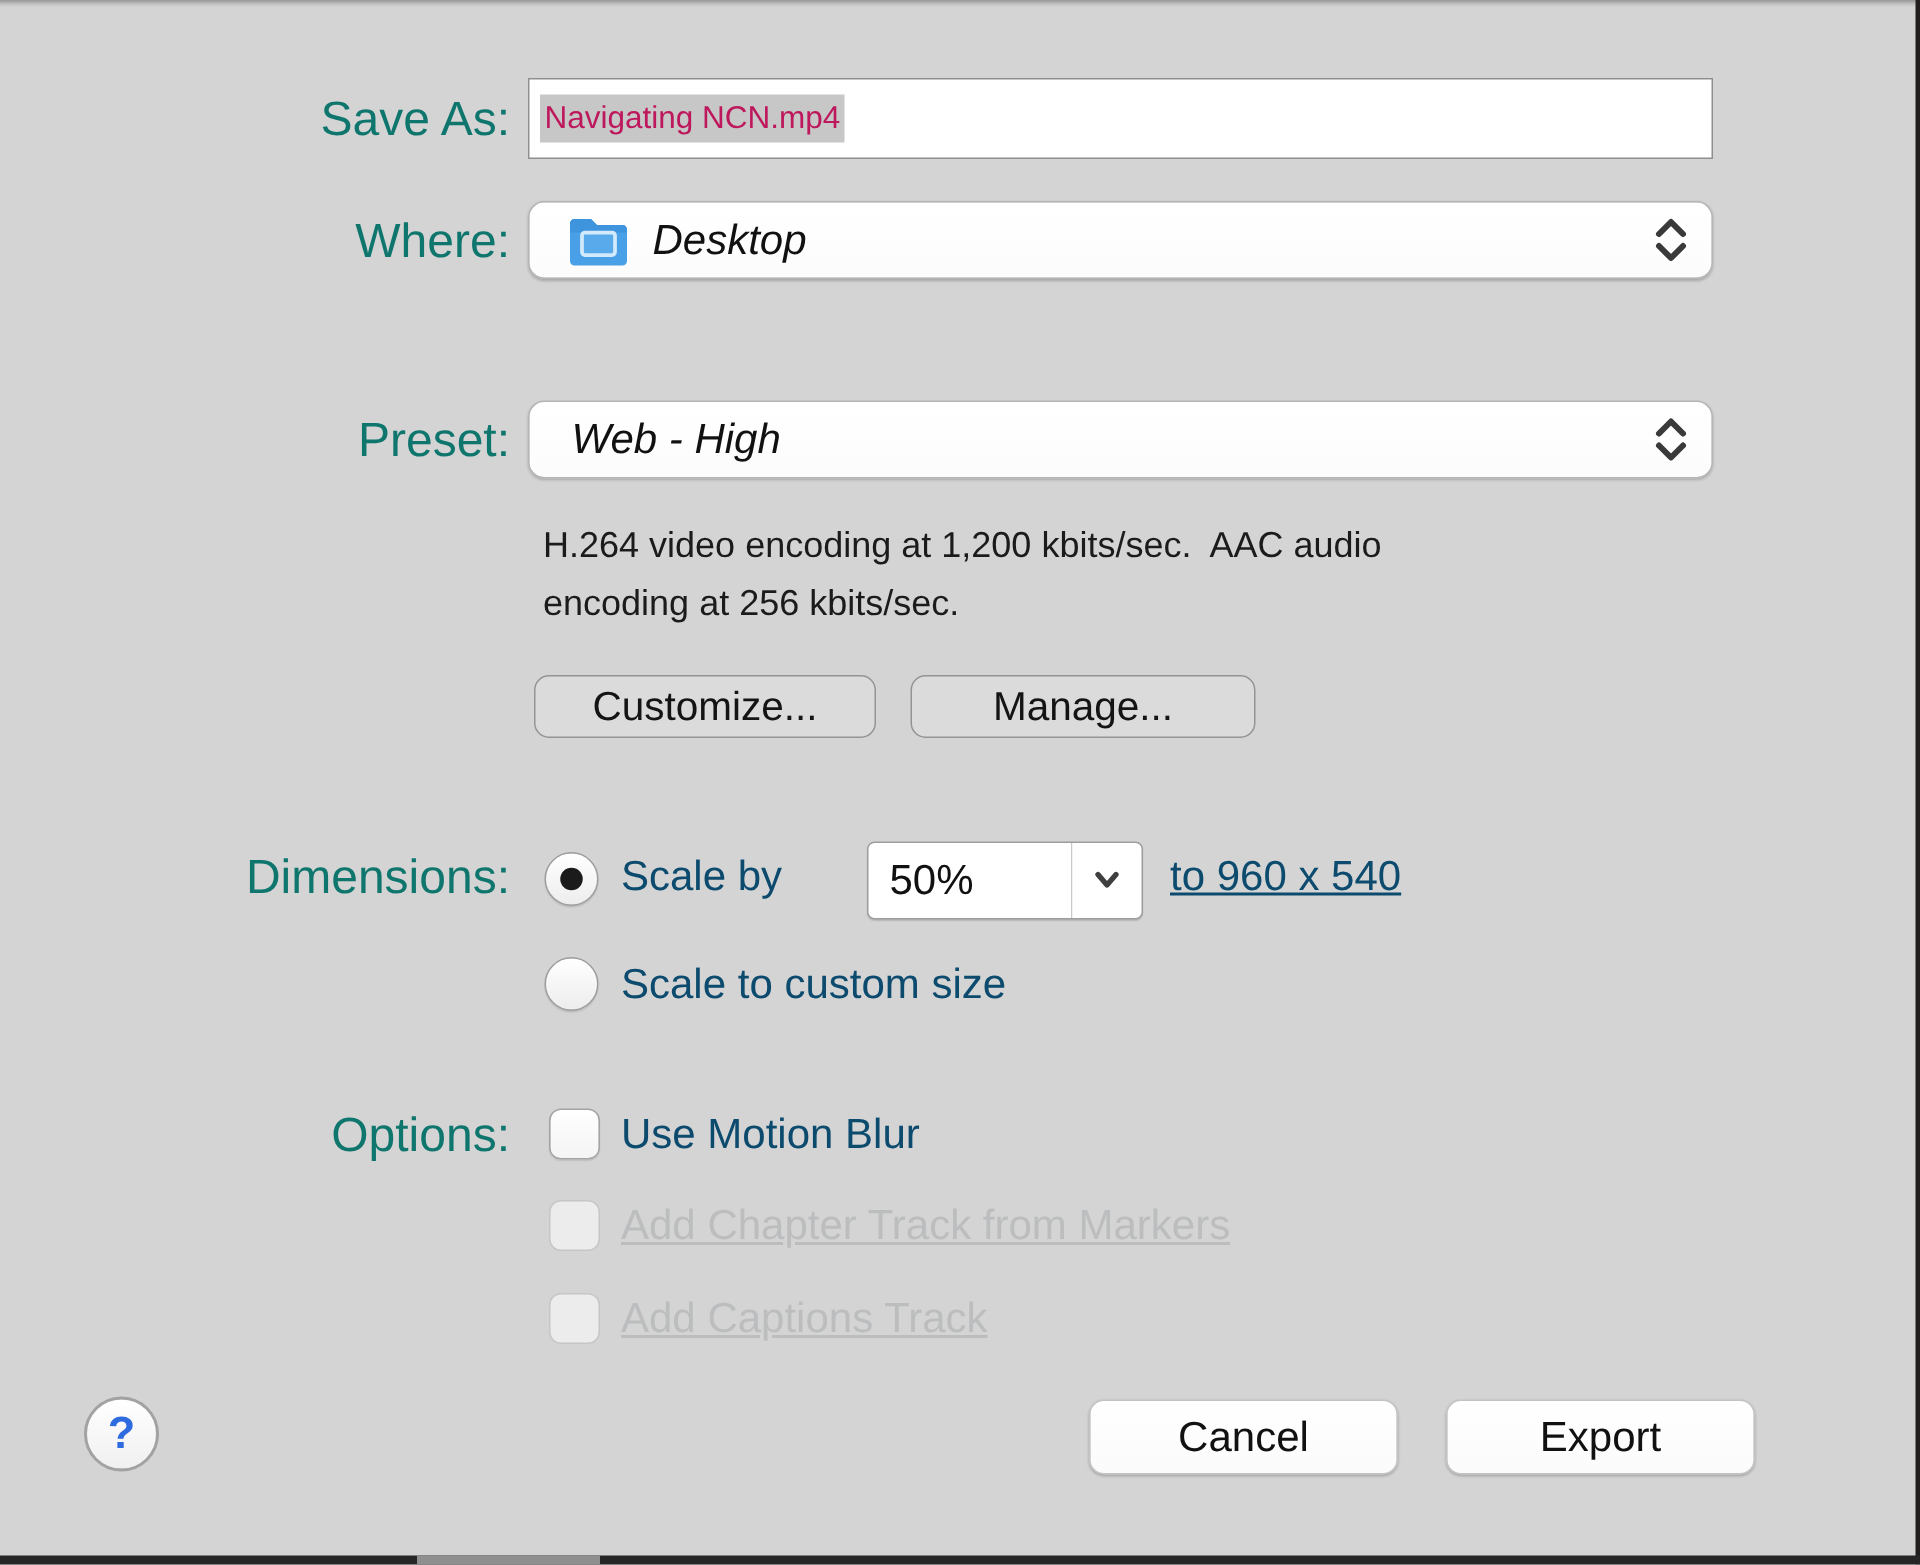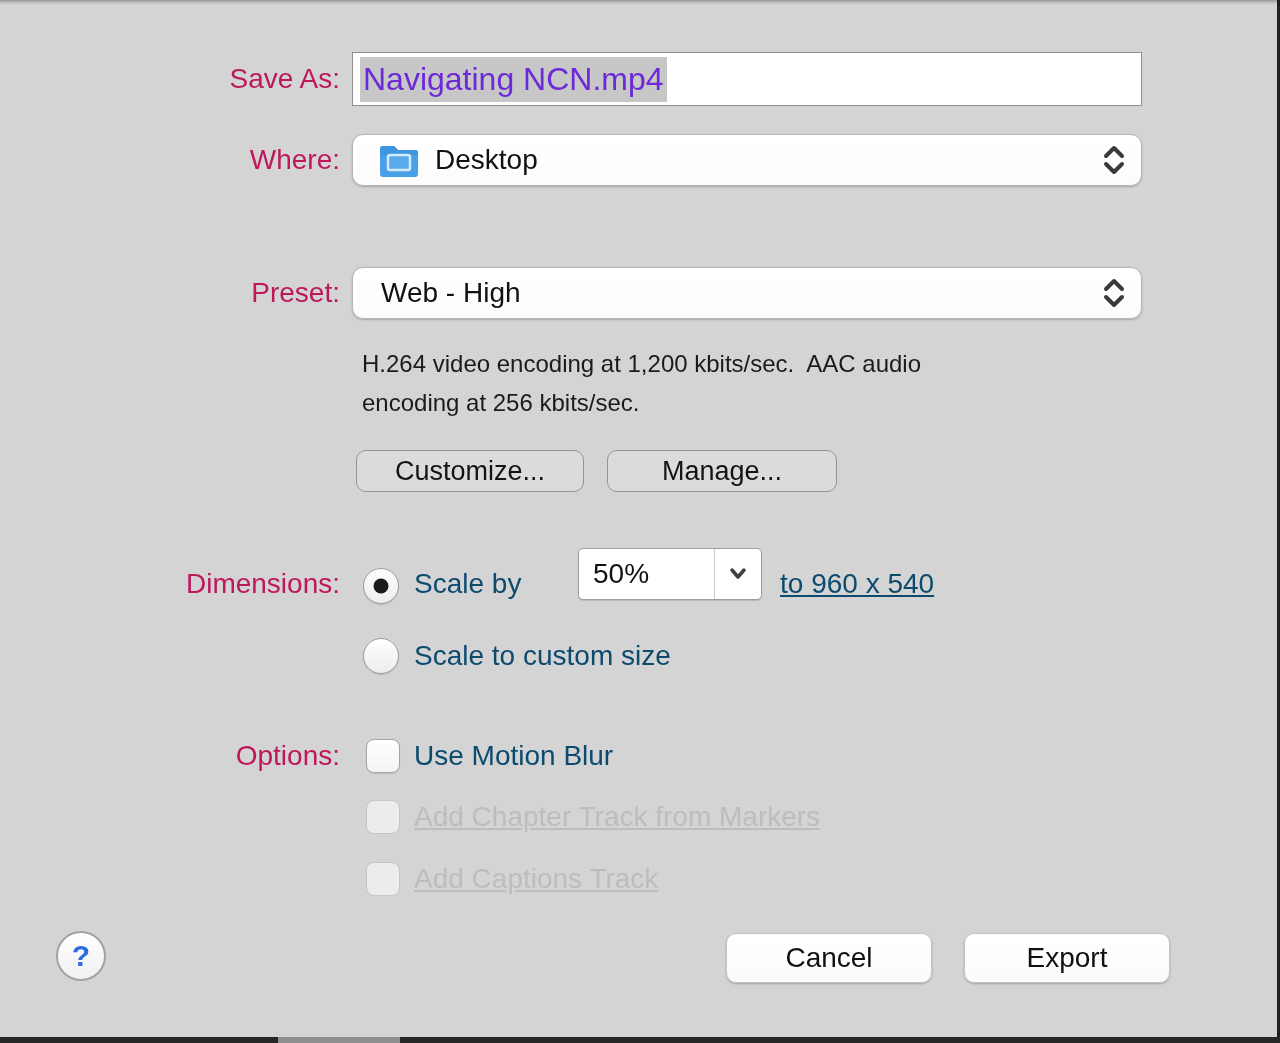--- a/index.html
+++ b/index.html
@@ -18,40 +18,40 @@
   .edge-top   { position:absolute; top:0; left:0; right:0; height:5px;
                 background:linear-gradient(180deg,#969696 0%,#c3c3c3 55%,#d4d4d4 100%); z-index:5; }
   .edge-right { position:absolute; top:0; right:0; bottom:0; width:3px; background:#221e1e; z-index:6; }
   .edge-bottom{ position:absolute; left:0; right:0; bottom:0; height:6px; background:#262626; z-index:6; }
   .edge-bottom-light { position:absolute; left:278px; top:0; width:122px; height:6px; background:#8f8f8f; }
 
   
   .flabel {
     position:absolute; left:0; width:340px;
     display:flex; align-items:center; justify-content:flex-end;
-    font-size:28px; color:#be185d;
+    font-size:32px; color:#0f766e;
   }
   .textfield {
     position:absolute; left:352px; top:52px; width:790px; height:54px;
     background:#ffffff; border:1px solid #8f8f8f;
     box-sizing:border-box;
     display:flex; align-items:center; padding-left:7px;
   }
   .selected-text {
     background:#c7c7c7;
-    font-size:32px; color:#6d28d9;
+    font-size:21px; color:#be185d;
     padding:4px 3px;
   }
   .popup {
     position:absolute; left:352px; width:790px; height:52px;
     background:linear-gradient(180deg,#ffffff 0%,#fcfcfc 100%);
     border:1px solid #b5b5b5; border-radius:11px;
     box-shadow:0 1px 2px rgba(0,0,0,0.22);
     box-sizing:border-box;
-    display:flex; align-items:center;
+    display:flex; align-items:center;font-style:italic;
   }
   .popup-text { font-size:28px; color:#111; }
   .chevrons { position:absolute; right:15px; top:50%; transform:translateY(-50%); display:flex; }
   .desc-line { position:absolute; left:362px; font-size:24px; color:#1b1b1b; white-space:pre; }
   .outline-btn {
     position:absolute; top:450px; height:42px;
     border:1.5px solid #949494; border-radius:10px;
     background:rgba(255,255,255,0.16);
     display:flex; align-items:center; justify-content:center;
     font-size:27px; color:#141414;
@@ -76,21 +76,21 @@
     box-shadow:0 1px 1px rgba(0,0,0,0.10);
     box-sizing:border-box;
   }
   .check.disabled { background:rgba(255,255,255,0.55); border-color:#c6c6c6; box-shadow:none; }
   .inline-lbl {
     position:absolute; display:flex; align-items:center;
     font-size:28px; color:#0c4a6e;
   }
   .disabled-text { color:#bcbdbe;text-decoration:underline; }
   .combo {
-    position:absolute; left:578px; top:548px; width:184px; height:52px;
+    position:absolute; left:578px; top:561px; width:184px; height:52px;
     background:#ffffff; border:1px solid #9e9e9e; border-radius:5px;
     box-shadow:0 1px 1px rgba(0,0,0,0.14);
     box-sizing:border-box;
   }
   .combo-value { position:absolute; left:14px; top:50%; transform:translateY(-50%); font-size:28px; color:#111; }
   .combo-btn {
     position:absolute; right:0; top:0; width:46px; height:100%;
     border-left:1px solid #c9c9c9; border-radius:0 5px 5px 0;
     display:flex; align-items:center; justify-content:center;
   }

